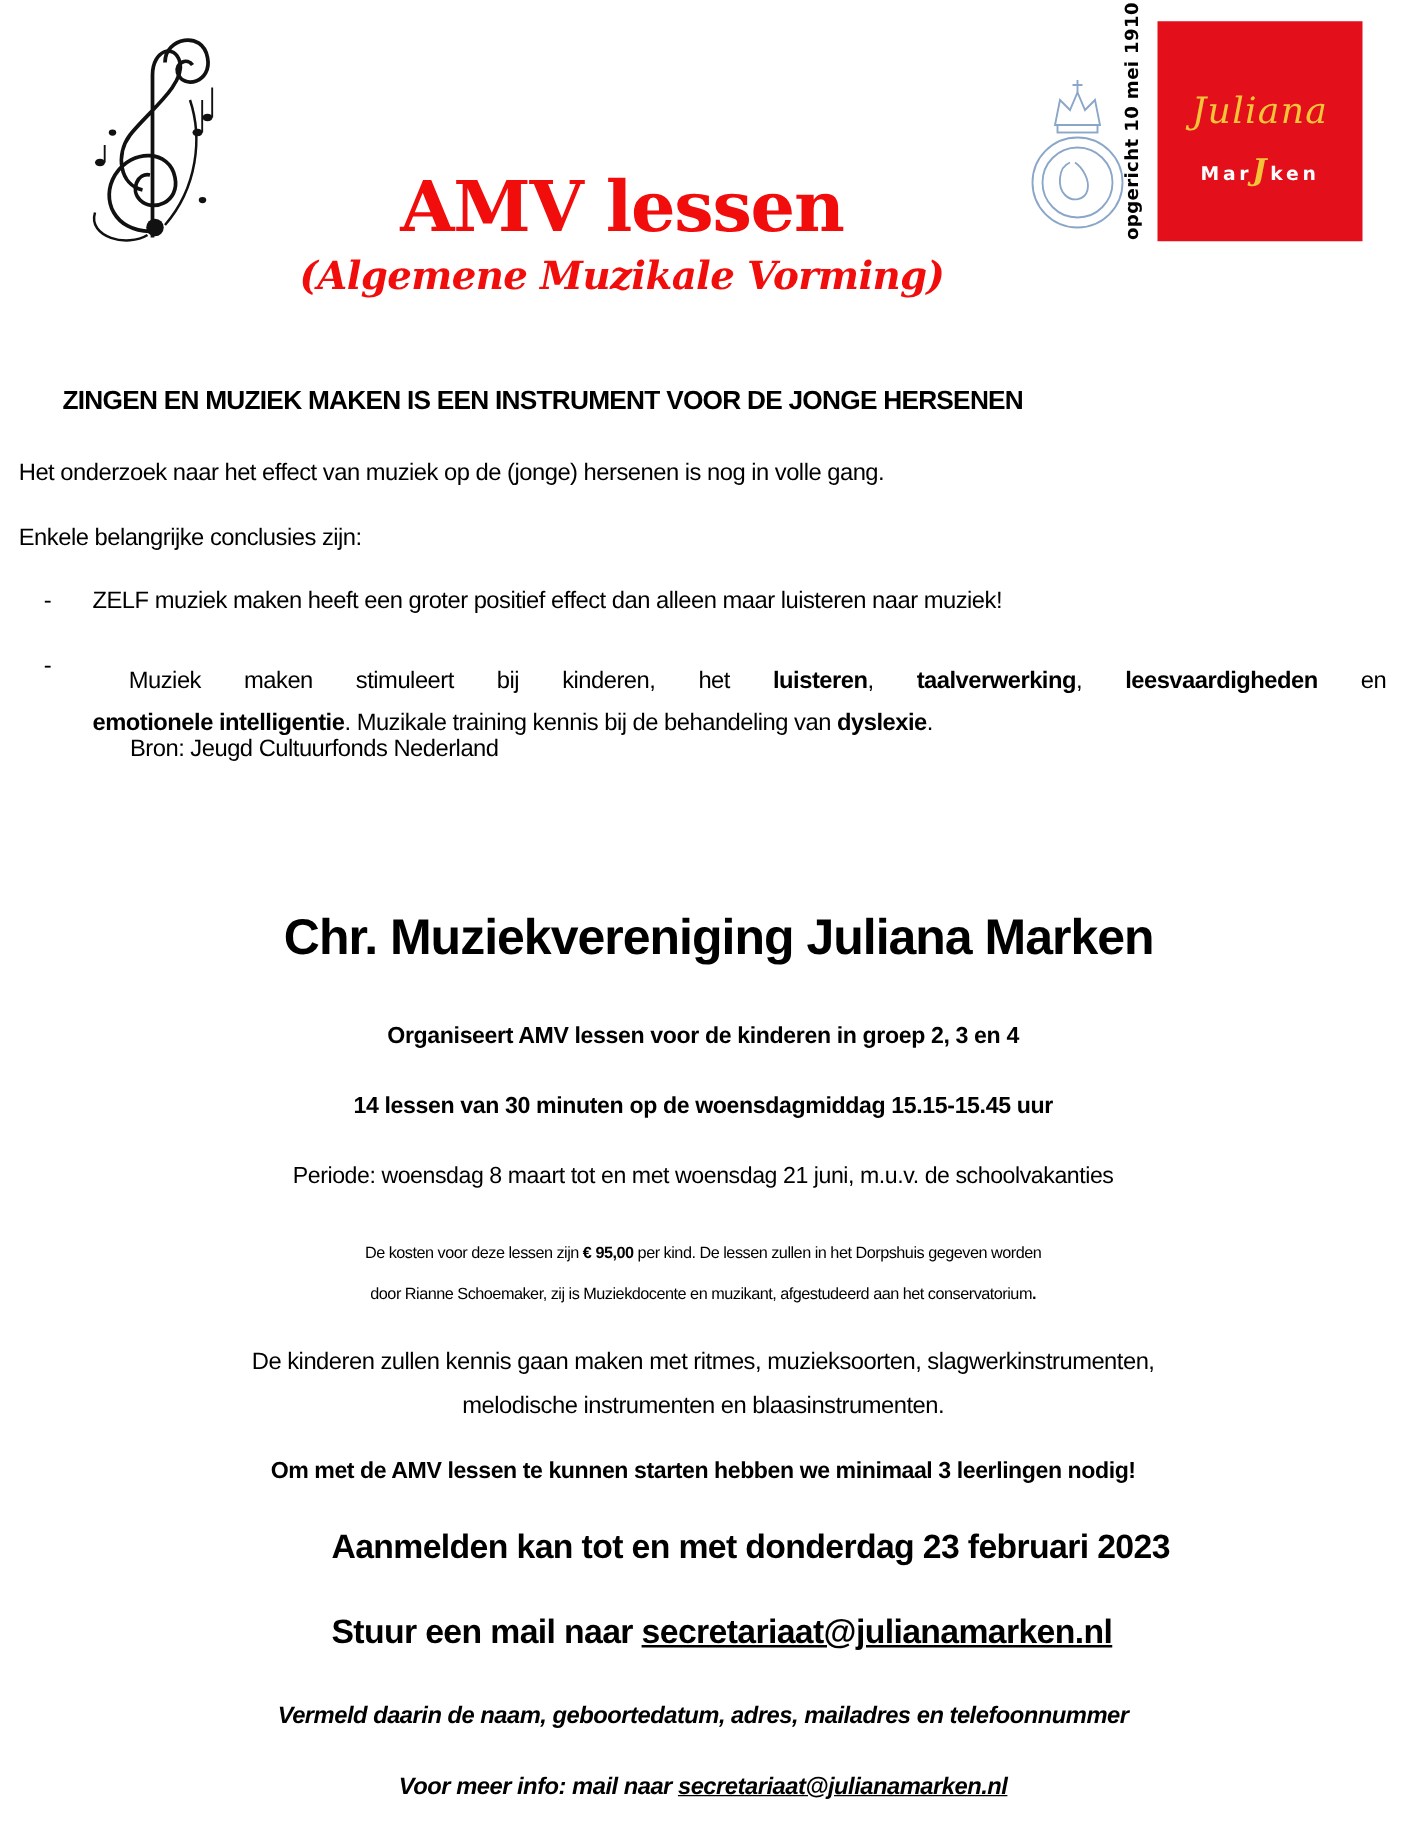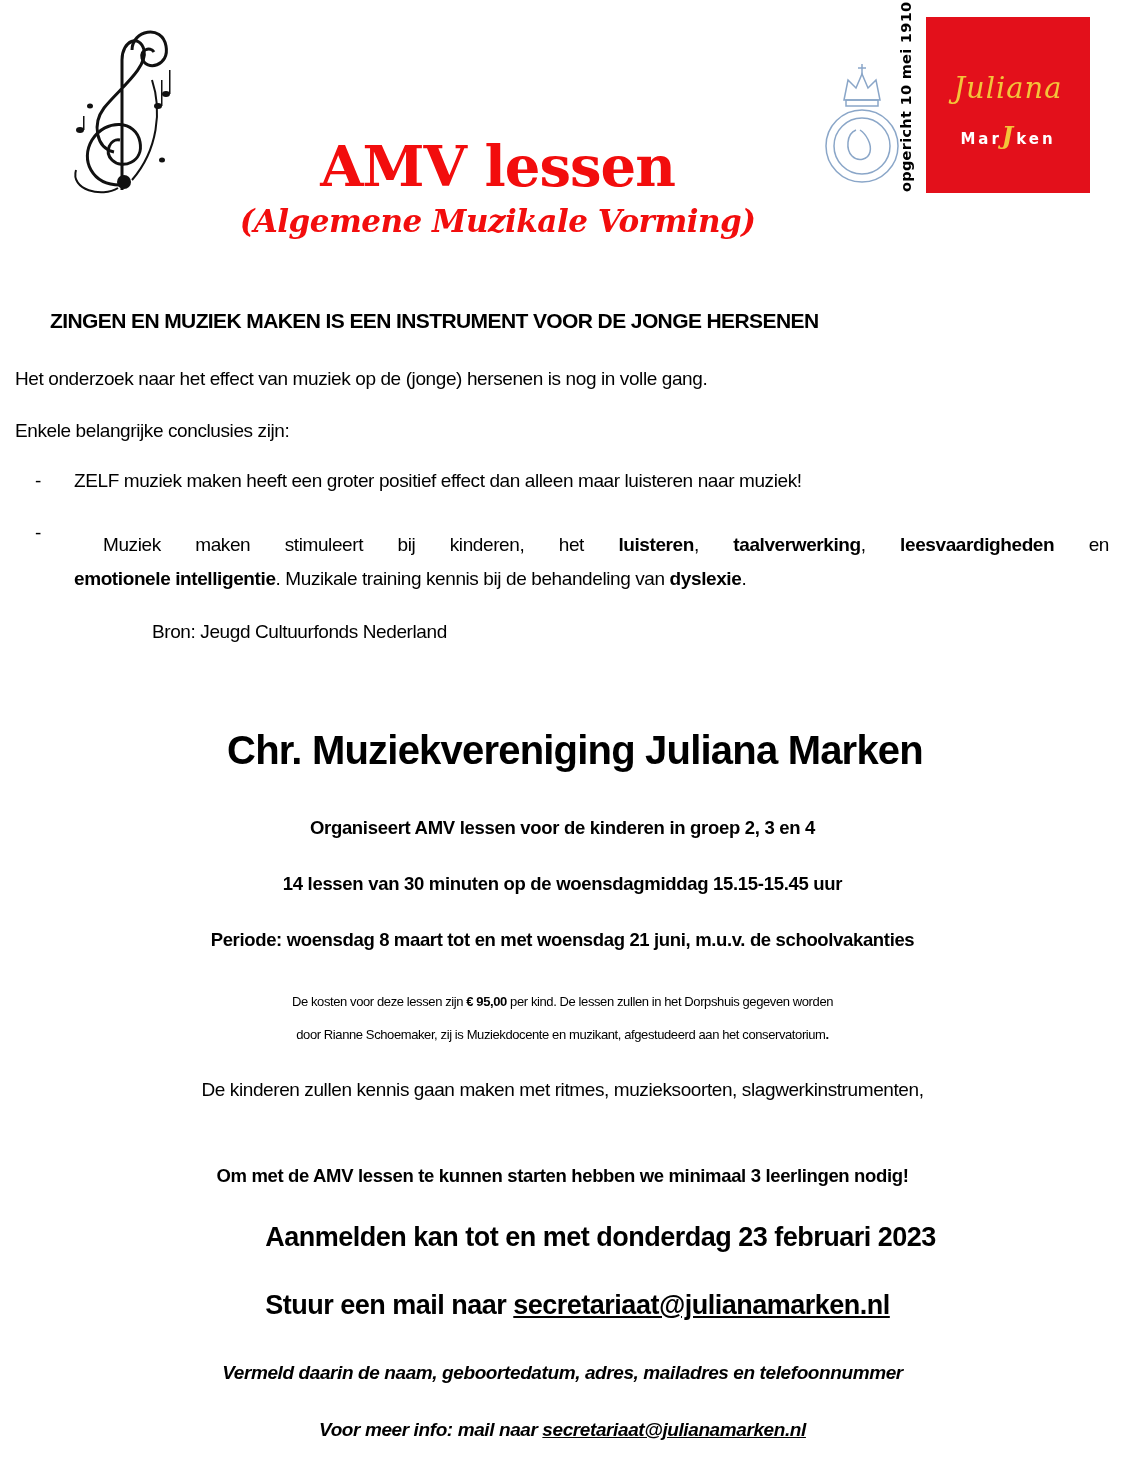--- a/index.html
+++ b/index.html
@@ -43,29 +43,29 @@
     .heading1 { left: 50px; top: 309px; font-weight: bold; font-size: 21px; letter-spacing: -0.6px; }
     .p { font-size: 19px; letter-spacing: -0.4px; }
     .p1 { left: 15px; top: 368px; }
     .p2 { left: 15px; top: 420px; }
     .dash { font-size: 19px; }
     .dash1 { left: 35px; top: 470px; }
     .b1 { left: 74px; top: 470px; }
     .dash2 { left: 35px; top: 522px; }
     .b2 { left: 74px; top: 522px; width: 1006px; line-height: 46px; text-align: justify; text-align-last: justify; margin-left: 29px; }
     .b2b { left: 74px; top: 568px; }
-    .source { left: 104px; top: 621px; margin-left: 48px; }
+    .source { left: 104px; top: 589px; }
     .org {
       left: 0; width: 1150px; top: 728px; text-align: center;
       font-weight: bold; font-size: 40px; letter-spacing: -0.8px;
     }
     .center { left: 0; width: 1125px; text-align: center; }
     .c1 { top: 817px; font-weight: bold; font-size: 18.5px; letter-spacing: -0.3px; }
     .c2 { top: 873px; font-weight: bold; font-size: 18.5px; letter-spacing: -0.3px; }
-    .c3 { top: 929px; font-weight: bold; font-size: 18.5px; letter-spacing: -0.35px; }
+    .c3 { top: 929px; font-weight: normal; font-size: 18.5px; letter-spacing: -0.35px; }
     .c4 { top: 985px; font-size: 13px; line-height: 33px; letter-spacing: -0.4px; }
     .c5 { top: 1072px; font-size: 19px; line-height: 35px; letter-spacing: -0.4px; }
     .c6 { top: 1165px; font-weight: bold; font-size: 18.5px; letter-spacing: -0.35px; }
     .c7 { top: 1222px; font-weight: bold; font-size: 27px; letter-spacing: -0.5px; padding-left: 38px; }
     .c8 { top: 1290px; font-weight: bold; font-size: 27px; letter-spacing: -0.5px; padding-left: 30px; box-sizing: border-box; }
     .c11 { top: 1419px; font-weight: bold; font-style: italic; font-size: 19px; letter-spacing: -0.4px; }
     a.mail { color: #000; text-decoration: underline; }
   </style>
 </head>
 <body>
@@ -140,20 +140,21 @@
 <div class="abs center c2">14 lessen van 30 minuten op de woensdagmiddag 15.15-15.45 uur</div>
 <div class="abs center c3">Periode: woensdag 8 maart tot en met woensdag 21 juni, m.u.v. de schoolvakanties</div>
 
 <div class="abs center c4">
   <span>De kosten voor deze  lessen zijn </span><b>€ 95,00</b><span> per kind. De lessen zullen in het Dorpshuis gegeven worden</span><br>
   <span>door Rianne Schoemaker, zij is Muziekdocente en muzikant, afgestudeerd aan het conservatorium</span><b>.</b>
 </div>
 
 <div class="abs center c5">
   <span>De kinderen zullen kennis gaan maken met ritmes, muzieksoorten, slagwerkinstrumenten,</span><br>
+  <span>melodische instrumenten en blaasinstrumenten.</span>
 </div>
 
 <div class="abs center c6">Om met de AMV lessen te kunnen starten hebben we minimaal 3 leerlingen nodig!</div>
 <div class="abs center c7">Aanmelden kan tot en met donderdag 23 februari 2023</div>
 
 <div class="abs center c8">
   <span>Stuur een mail naar </span><a class="mail">secretariaat@julianamarken.nl</a>
 </div>
 
 <div class="abs center" style="top:1362px; font-weight:bold; font-style:italic; font-size:19px; letter-spacing:-0.4px;">Vermeld daarin de naam,  geboortedatum, adres, mailadres en telefoonnummer</div>

